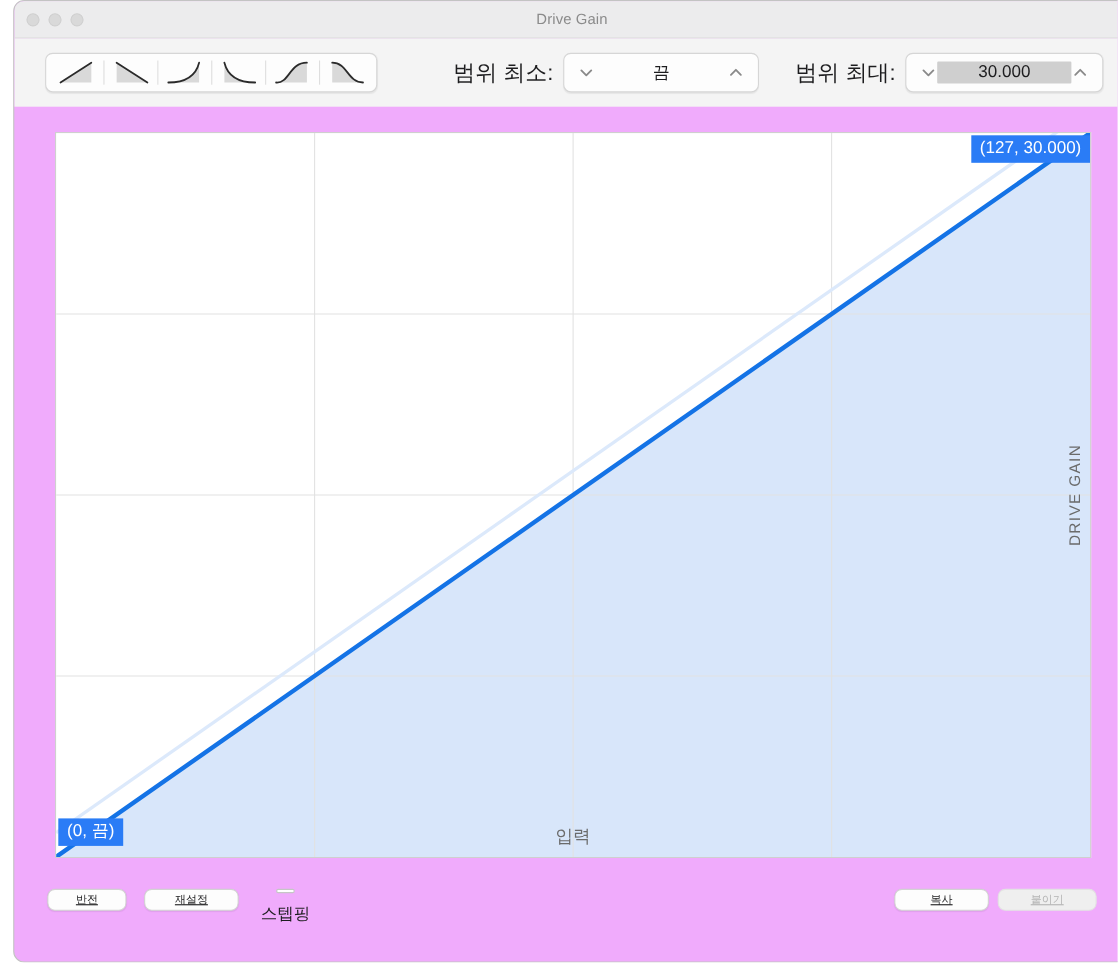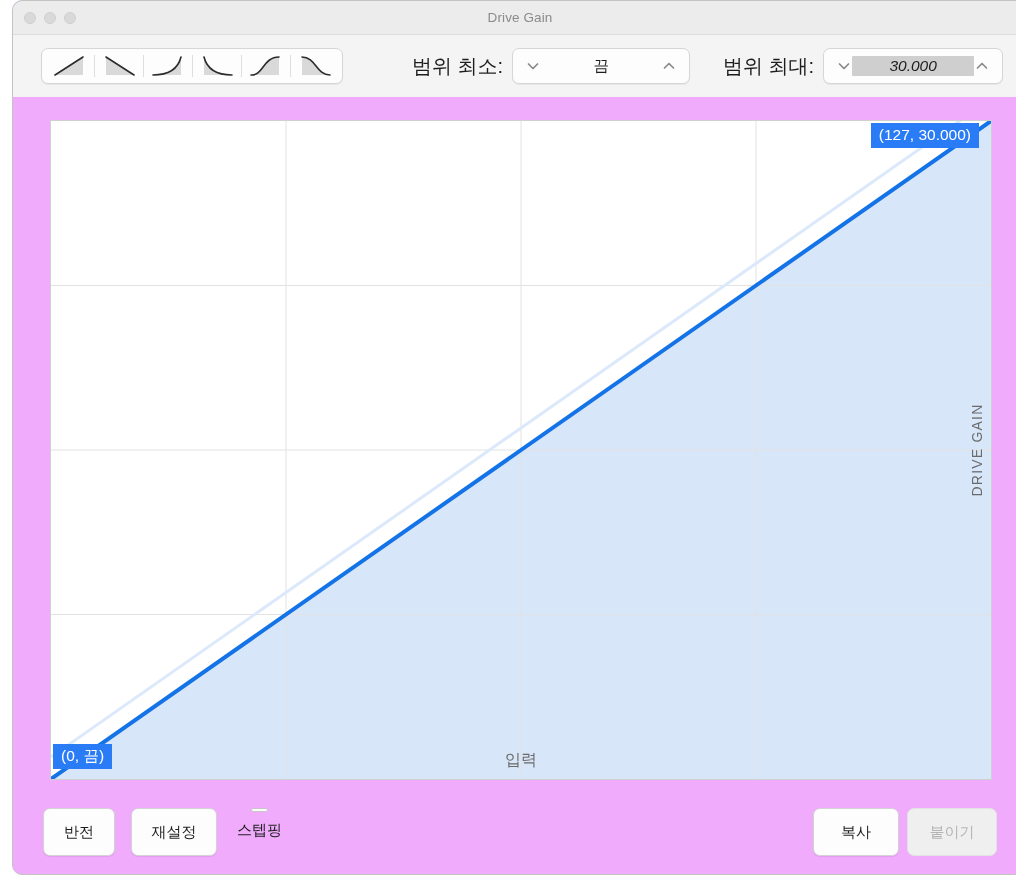--- a/index.html
+++ b/index.html
@@ -133,21 +133,20 @@
     flex: 1 1 auto;
     text-align: center;
     font-size: 15.5px;
     color: #1d1d1f;
     white-space: nowrap;
   }
   .stepper-value.selected {
     background: #cfcfcf;
     border-radius: 1px;
     padding: 1px 4px;
-    font-style: italic;
   }
 
   #field-min { left: 399px; top: 13px; }
   #field-min .stepper-box { width: 178px; }
   #field-max { left: 710px; top: 13px; }
   #field-max .stepper-box { width: 180px; }
 
   
   .graph-wrap {
     position: absolute;
@@ -193,45 +192,46 @@
 
   .point-badge {
     position: absolute;
     background: #2a7cf6;
     color: #ffffff;
     font-size: 15.5px;
     padding: 3px 8px 4px 8px;
     white-space: nowrap;
     line-height: 1.15;
   }
-  #badge-max { right: 12px; top: 2px; }
+  #badge-max { right: 0; top: 2px; }
   #badge-min { left: 2px; bottom: 10px; }
 
   
   .bottombar {
     position: absolute;
     left: 0;
     right: 0;
     bottom: 0;
     height: 88px;
   }
   .btn {
     position: absolute;
-    height: 48px;
+    height: 20px;
     min-width: 72px;
     padding: 0 14px;
     background: #fdfdfd;
     border: 1px solid #d3d3d3;
     border-radius: 7px;
     box-shadow: 0 1px 1px rgba(0,0,0,0.07);
-    font-size: 15px;
+    font-size: 10px;
     color: #1d1d1f;
     font-family: inherit;
     cursor: default;
     box-sizing: border-box;
+    text-decoration: underline;
   }
   .btn.disabled {
     background: #efefef;
     border-color: #e2e2e2;
     color: #b4b4b4;
     box-shadow: none;
   }
   #btn-invert { left: 30px; top: 22px; width: 72px; }
   #btn-reset  { left: 118px; top: 22px; width: 86px; }
   #btn-copy   { left: 800px; top: 22px; width: 86px; }

